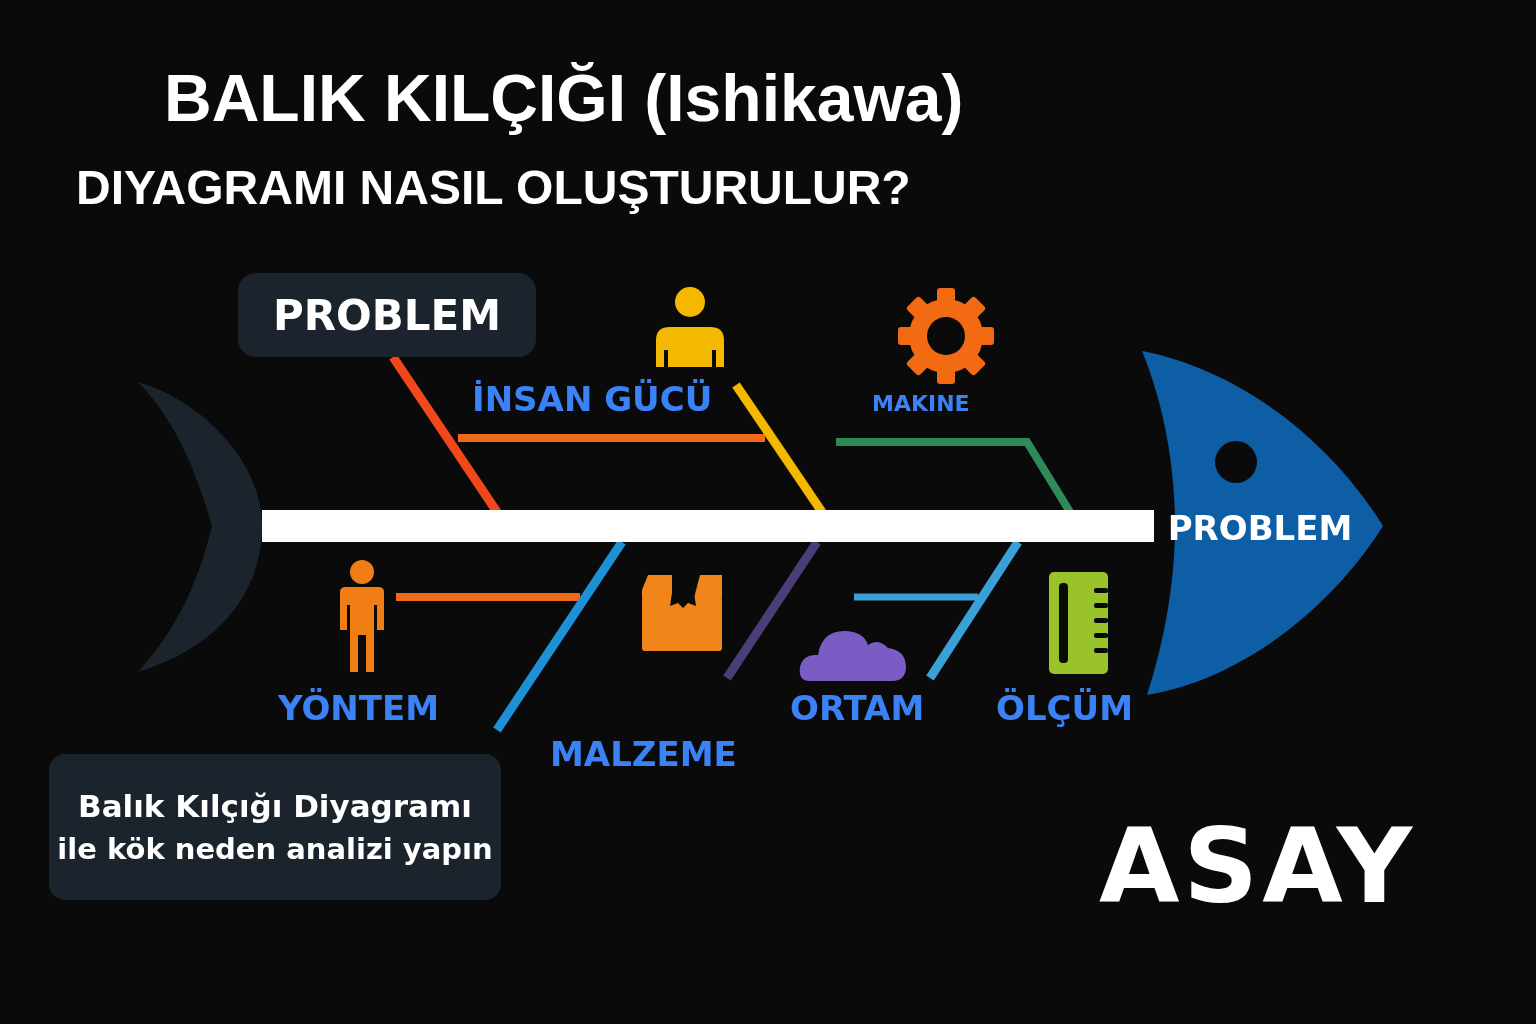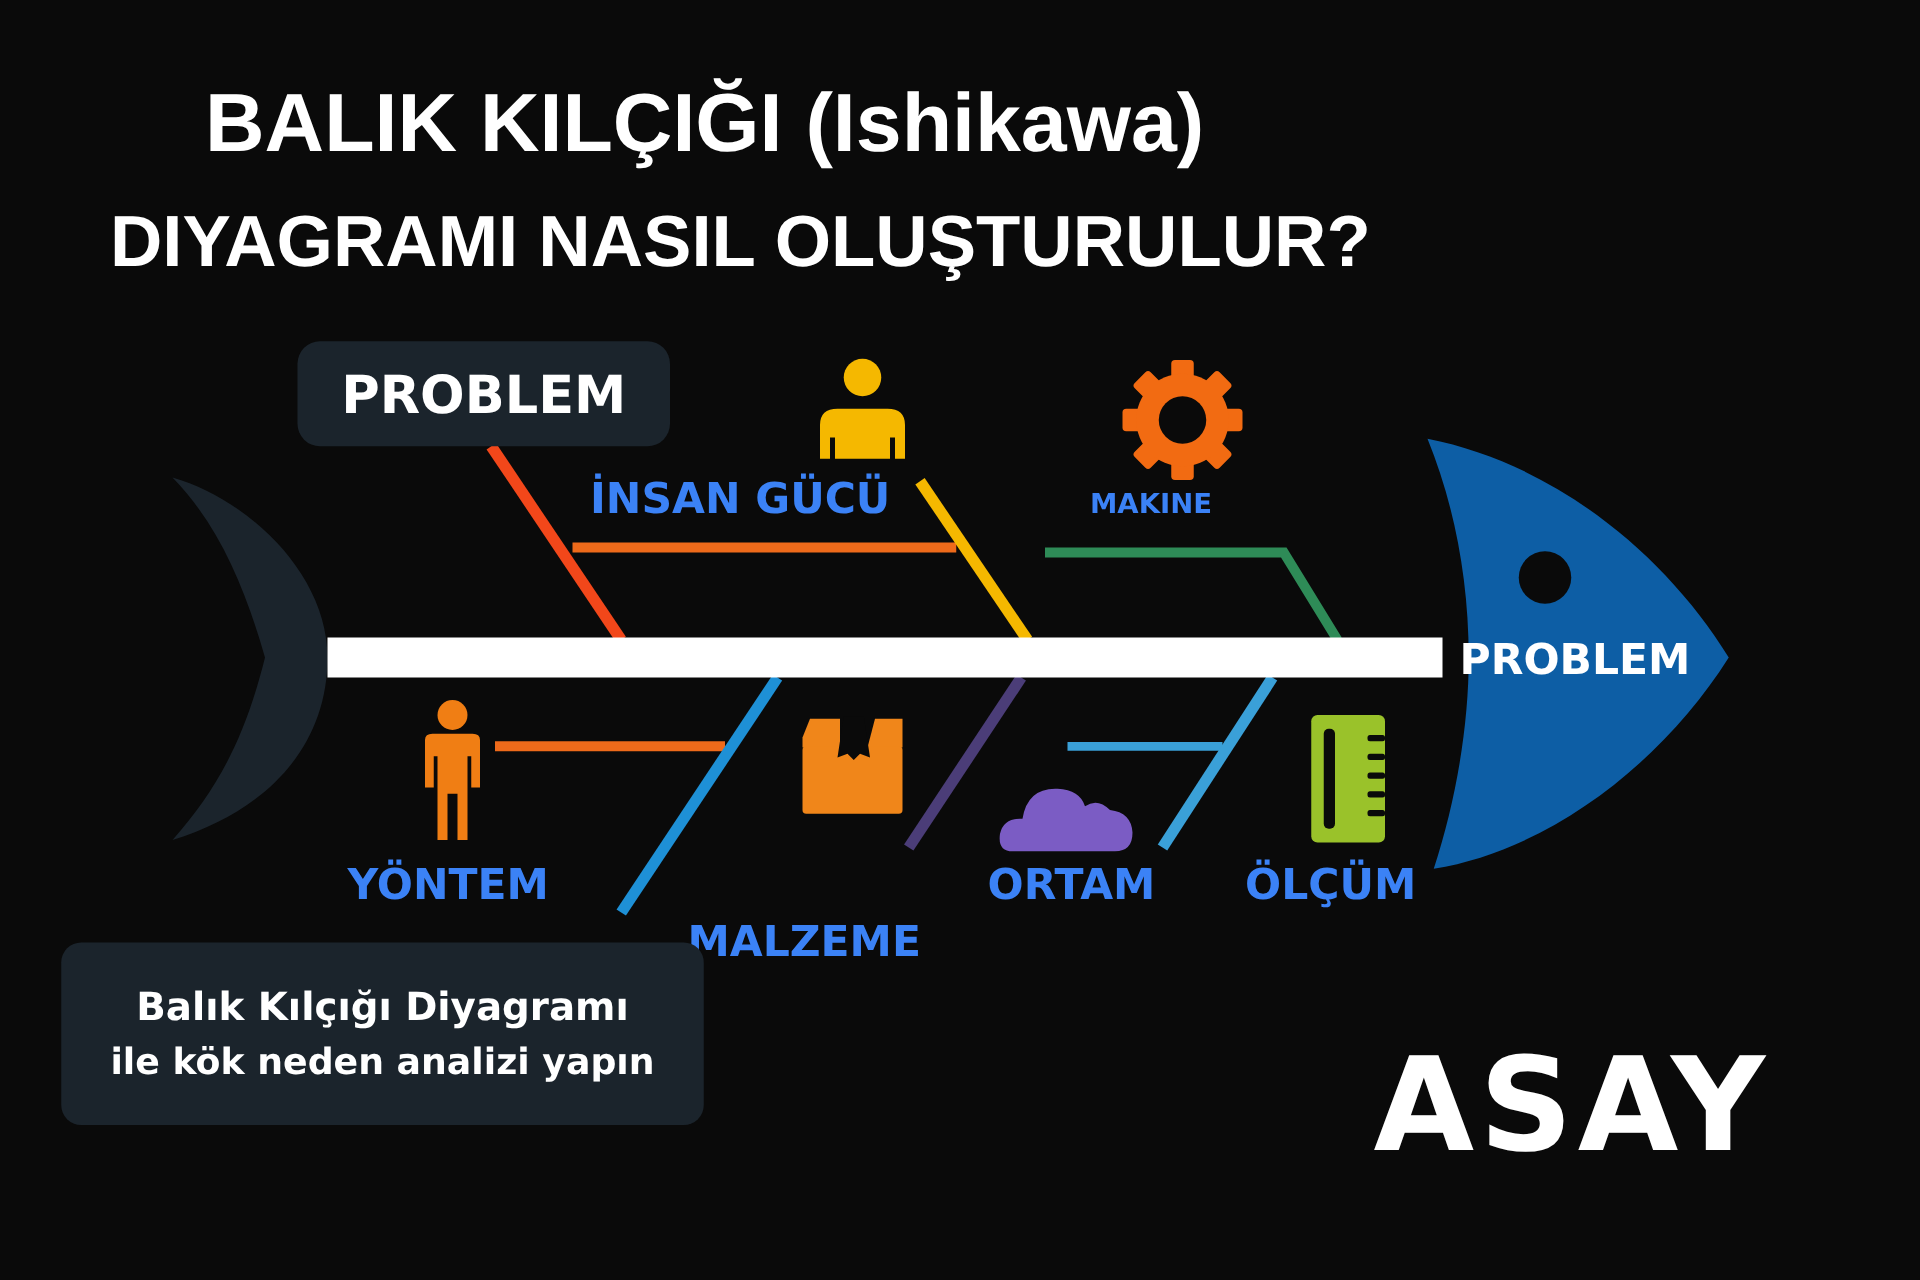--- a/index.html
+++ b/index.html
@@ -10,51 +10,51 @@
       position: relative;
       color: #ffffff;
     }
     .title {
       position: absolute; left: 0; width: 1536px;
       font-weight: bold; color: #ffffff;
       white-space: nowrap; letter-spacing: 0px;
       font-family: Liberation Sans, sans-serif;
     }
     .title-1 { top: 60px; left: 164px; font-size: 66px; width: auto; }
-    .title-2 { top: 160px; left: 88px; font-size: 58px; width: auto; }
+    .title-2 { top: 160px; left: 76px; font-size: 48px; width: auto; }
 
     svg.diagram { position: absolute; left: 0; top: 0; }
 
     .label {
       position: absolute; font-weight: bold; color: #3b82f6;
       white-space: nowrap; font-family: "DejaVu Sans", sans-serif;
     }
     .cat-label { font-size: 34px; }
 
     .problem-pill {
       position: absolute; left: 238px; top: 273px; width: 298px; height: 84px;
       background: #1b242c; border-radius: 18px;
       display: flex; align-items: center; justify-content: center;
       font-size: 42px; font-weight: bold; color: #ffffff;
     }
     .head-label {
       position: absolute; left: 1160px; top: 508px; width: 200px;
       text-align: center; font-size: 34px; font-weight: bold; color: #ffffff;
     }
     .cta-box {
-      position: absolute; left: 49px; top: 754px; width: 514px; height: 146px;
+      position: absolute; left: 49px; top: 754px; width: 452px; height: 146px;
       background: #1b242c; border-radius: 16px;
       display: flex; flex-direction: column; align-items: center; justify-content: center;
       gap: 8px;
     }
     .cta-line-1 { font-size: 31px; font-weight: bold; color: #ffffff; }
     .cta-line-2 { font-size: 29px; font-weight: bold; color: #ffffff; }
 
     .brand {
-      position: absolute; left: 1060px; top: 832px; width: 395px; text-align: center;
+      position: absolute; left: 1060px; top: 814px; width: 395px; text-align: center;
     }
     .brand-name {
       font-family: "DejaVu Sans", sans-serif; font-weight: bold;
       font-size: 104px; letter-spacing: 4px; line-height: 104px; color: #ffffff;
     }
     .brand-sub {
       font-family: "DejaVu Sans", sans-serif; font-weight: bold;
       font-size: 34px; letter-spacing: 14px; color: #ffffff; margin-top: 4px;
       padding-left: 14px;
     }

